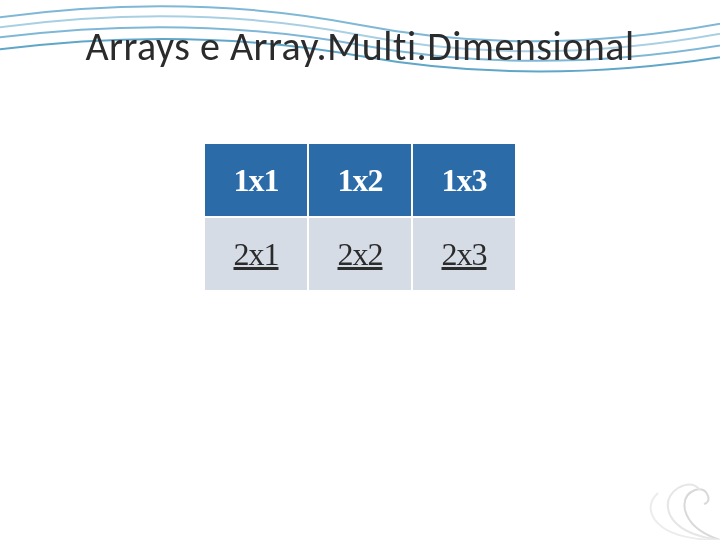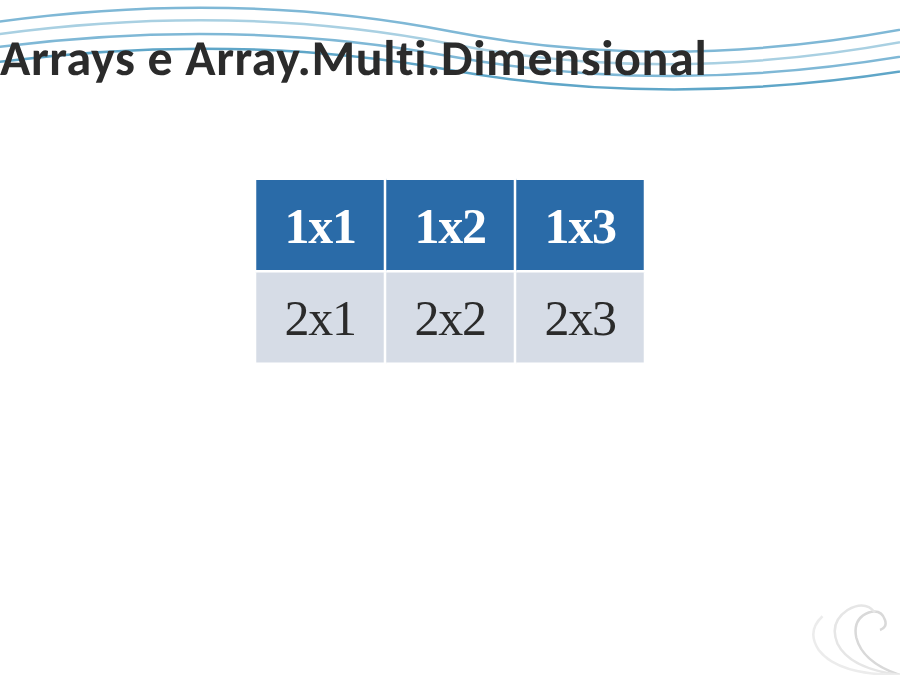--- a/index.html
+++ b/index.html
@@ -13,54 +13,56 @@
     position: absolute;
     top: 0; left: 0; right: 0;
     height: 80px;
     overflow: hidden;
   }
   .wave-container svg { width: 100%; height: 100%; display: block; }
   .title {
     position: absolute;
     top: 24px;
     left: 0; right: 0;
+    text-align: center;
     font-size: 40px;
-    font-weight: 700;
+    font-weight: 400;
     color: #2b2b2b;
     letter-spacing: 0.5px;
     line-height: 1.15;
     font-family: 'Segoe UI', 'Calibri', 'Helvetica Neue', Arial, sans-serif;
   }
   .table {
     position: absolute;
     top: 142px;
     left: 50%;
     transform: translateX(-50%);
     border-collapse: collapse;
     border: 1px solid #888;
   }
   .table td {
     width: 104px;
     height: 74px;
     border: 2px solid #ffffff;
     text-align: center;
     vertical-align: middle;
     font-family: Georgia, 'Times New Roman', serif;
-    font-size: 40px;
+    font-size: 32px;
     letter-spacing: -1px;
   }
   .row1 td {
     background: #2a6ba8;
     color: #ffffff;
     font-weight: 700;
   }
   .row2 td {
     background: #d6dce6;
     color: #2b2b2b;
     font-weight: 400;
+    text-decoration: underline;
   }
   .corner-swirl {
     position: absolute;
     right: 0;
     bottom: 0;
     width: 120px;
     height: 80px;
   }
 </style>
 </head>

